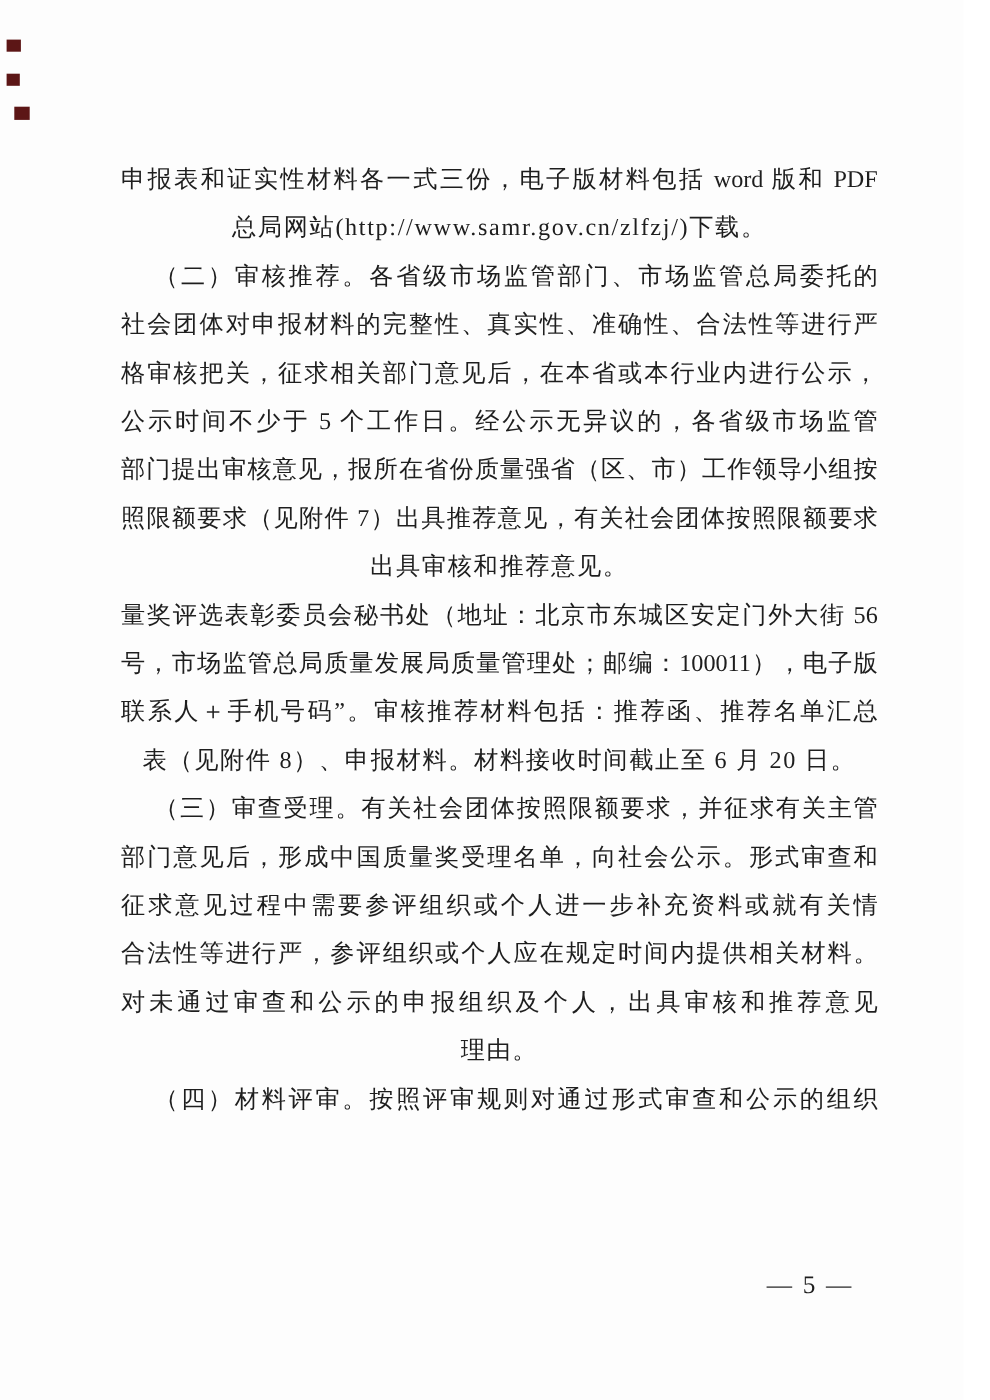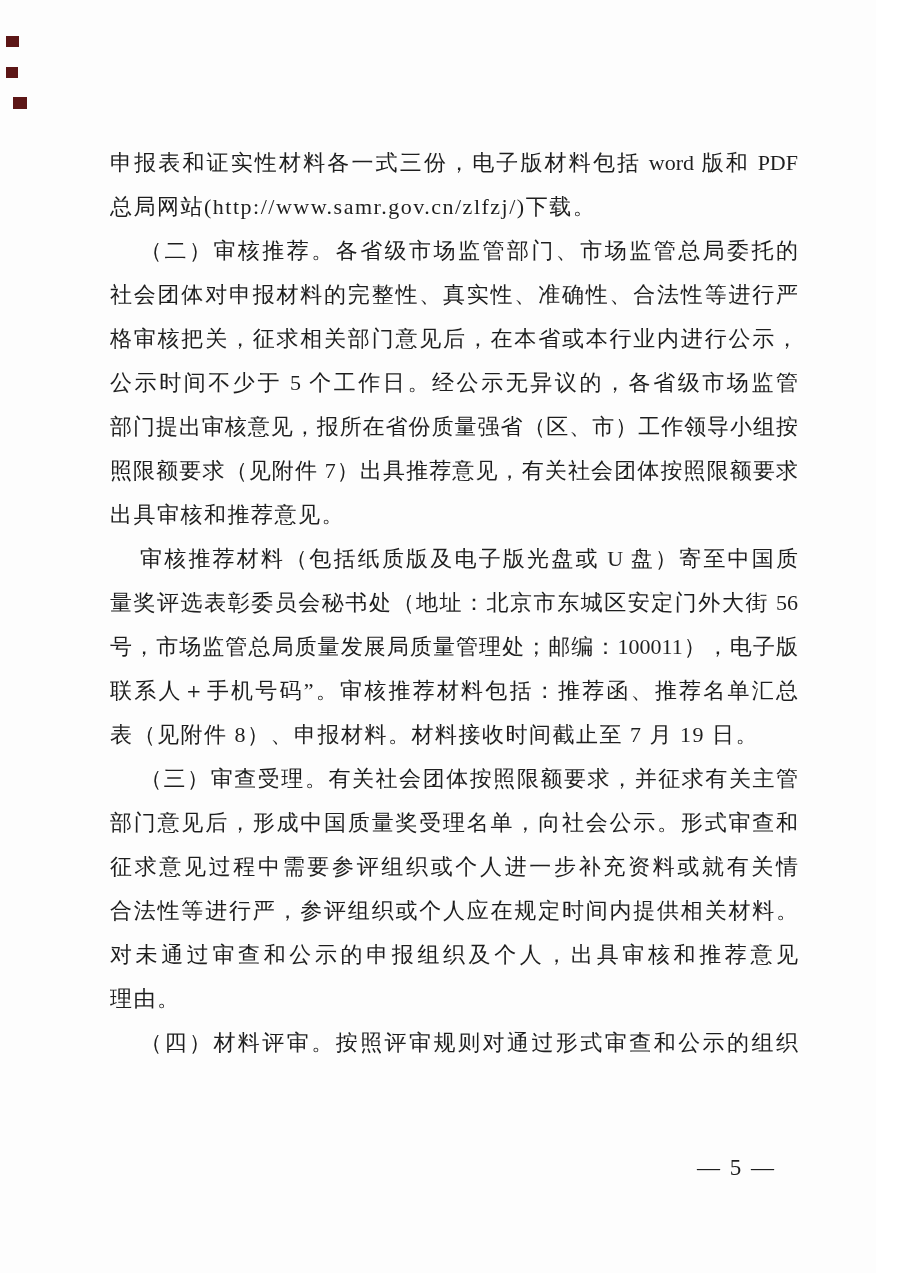--- a/index.html
+++ b/index.html
@@ -20,21 +20,21 @@
     position: absolute;
     left: 110px;
     top: 141px;
     width: 688px;
   }
   .line {
     font-size: 22px;
     line-height: 44px;
     height: 44px;
     overflow: hidden;
-    text-align: left;
+    text-align: center;
   }
   .line:not(.justify) {
     letter-spacing: 1.5px;
     white-space: nowrap;
   }
   .line.justify {
     text-align: justify;
     text-align-last: justify;
   }
   .line.indent {
@@ -65,25 +65,24 @@
   <main class="text-block">
       <div class="line justify">申报表和证实性材料各一式三份，电子版材料包括 word 版和 PDF</div>
       <div class="line">总局网站(http://www.samr.gov.cn/zlfzj/)下载。</div>
       <div class="line indent justify">（二）审核推荐。各省级市场监管部门、市场监管总局委托的</div>
       <div class="line justify">社会团体对申报材料的完整性、真实性、准确性、合法性等进行严</div>
       <div class="line justify">格审核把关，征求相关部门意见后，在本省或本行业内进行公示，</div>
       <div class="line justify">公示时间不少于 5 个工作日。经公示无异议的，各省级市场监管</div>
       <div class="line justify">部门提出审核意见，报所在省份质量强省（区、市）工作领导小组按</div>
       <div class="line justify">照限额要求（见附件 7）出具推荐意见，有关社会团体按照限额要求</div>
       <div class="line">出具审核和推荐意见。</div>
-      <div class="line indent justify">审核推荐材料（包括纸质版及电子版光盘或 U 盘）寄至中国质</div>
       <div class="line justify">量奖评选表彰委员会秘书处（地址：北京市东城区安定门外大街 56</div>
       <div class="line justify">号，市场监管总局质量发展局质量管理处；邮编：100011），电子版</div>
       <div class="line justify">联系人＋手机号码”。审核推荐材料包括：推荐函、推荐名单汇总</div>
-      <div class="line">表（见附件 8）、申报材料。材料接收时间截止至 7 月 19 日。</div>
+      <div class="line">表（见附件 8）、申报材料。材料接收时间截止至 6 月 20 日。</div>
       <div class="line indent justify">（三）审查受理。有关社会团体按照限额要求，并征求有关主管</div>
       <div class="line justify">部门意见后，形成中国质量奖受理名单，向社会公示。形式审查和</div>
       <div class="line justify">征求意见过程中需要参评组织或个人进一步补充资料或就有关情</div>
       <div class="line justify">合法性等进行严，参评组织或个人应在规定时间内提供相关材料。</div>
       <div class="line justify">对未通过审查和公示的申报组织及个人，出具审核和推荐意见</div>
       <div class="line">理由。</div>
       <div class="line indent justify">（四）材料评审。按照评审规则对通过形式审查和公示的组织</div>
     </main>
   <div class="page-num">— 5 —</div>
 <div class="scan-mark" style="left: 6px; top: 36px; width: 13px; height: 11px;"></div>

